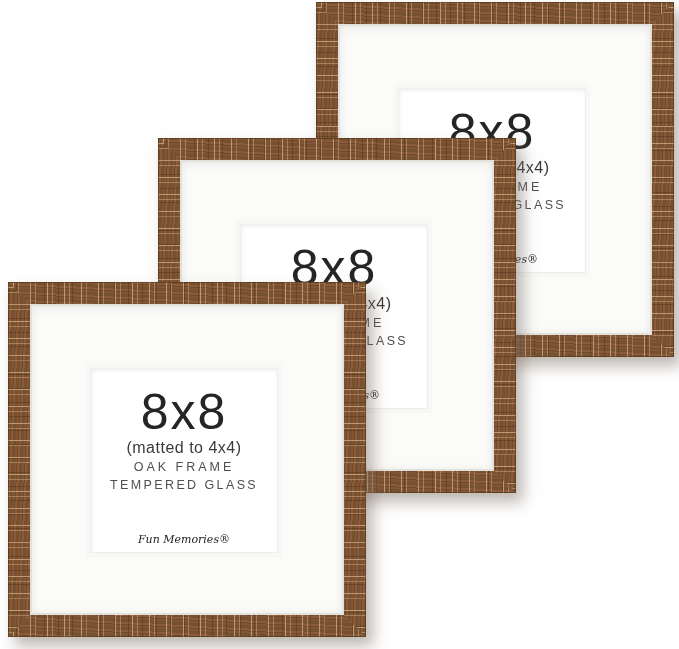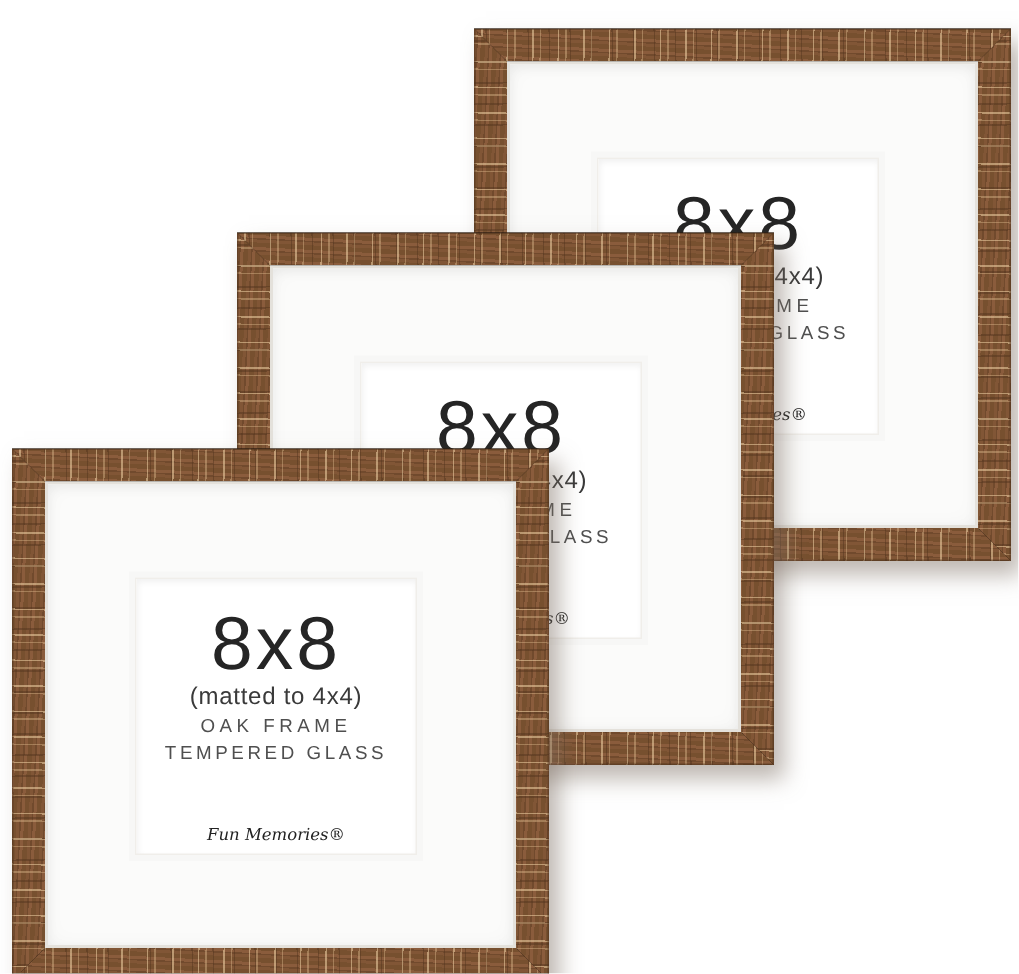--- a/index.html
+++ b/index.html
@@ -11,23 +11,22 @@
     background: #ffffff;
     overflow: hidden;
     font-family: "Liberation Sans", sans-serif;
   }
 
   
   .frame {
     position: absolute;
     width: 358px;
     height: 355px;
-    background: #000000;
+    background: #4d7c0f;
     box-shadow: 7px 9px 14px rgba(125, 112, 100, 0.5);
-    margin-top: 17px;
   }
   .frame-back   { left: 316px; top: 2px;   z-index: 1; }
   .frame-middle { left: 158px; top: 138px; z-index: 2; }
   .frame-front  { left: 8px;   top: 282px; z-index: 3; }
 
   
   .wood { position: absolute; }
   .w-top    { left: 0; top: 0;    right: 0;  height: 22px;
               clip-path: polygon(0 0, 100% 0, calc(100% - 22px) 100%, 22px 100%); }
   .w-bottom { left: 0; bottom: 0; right: 0;  height: 22px;

